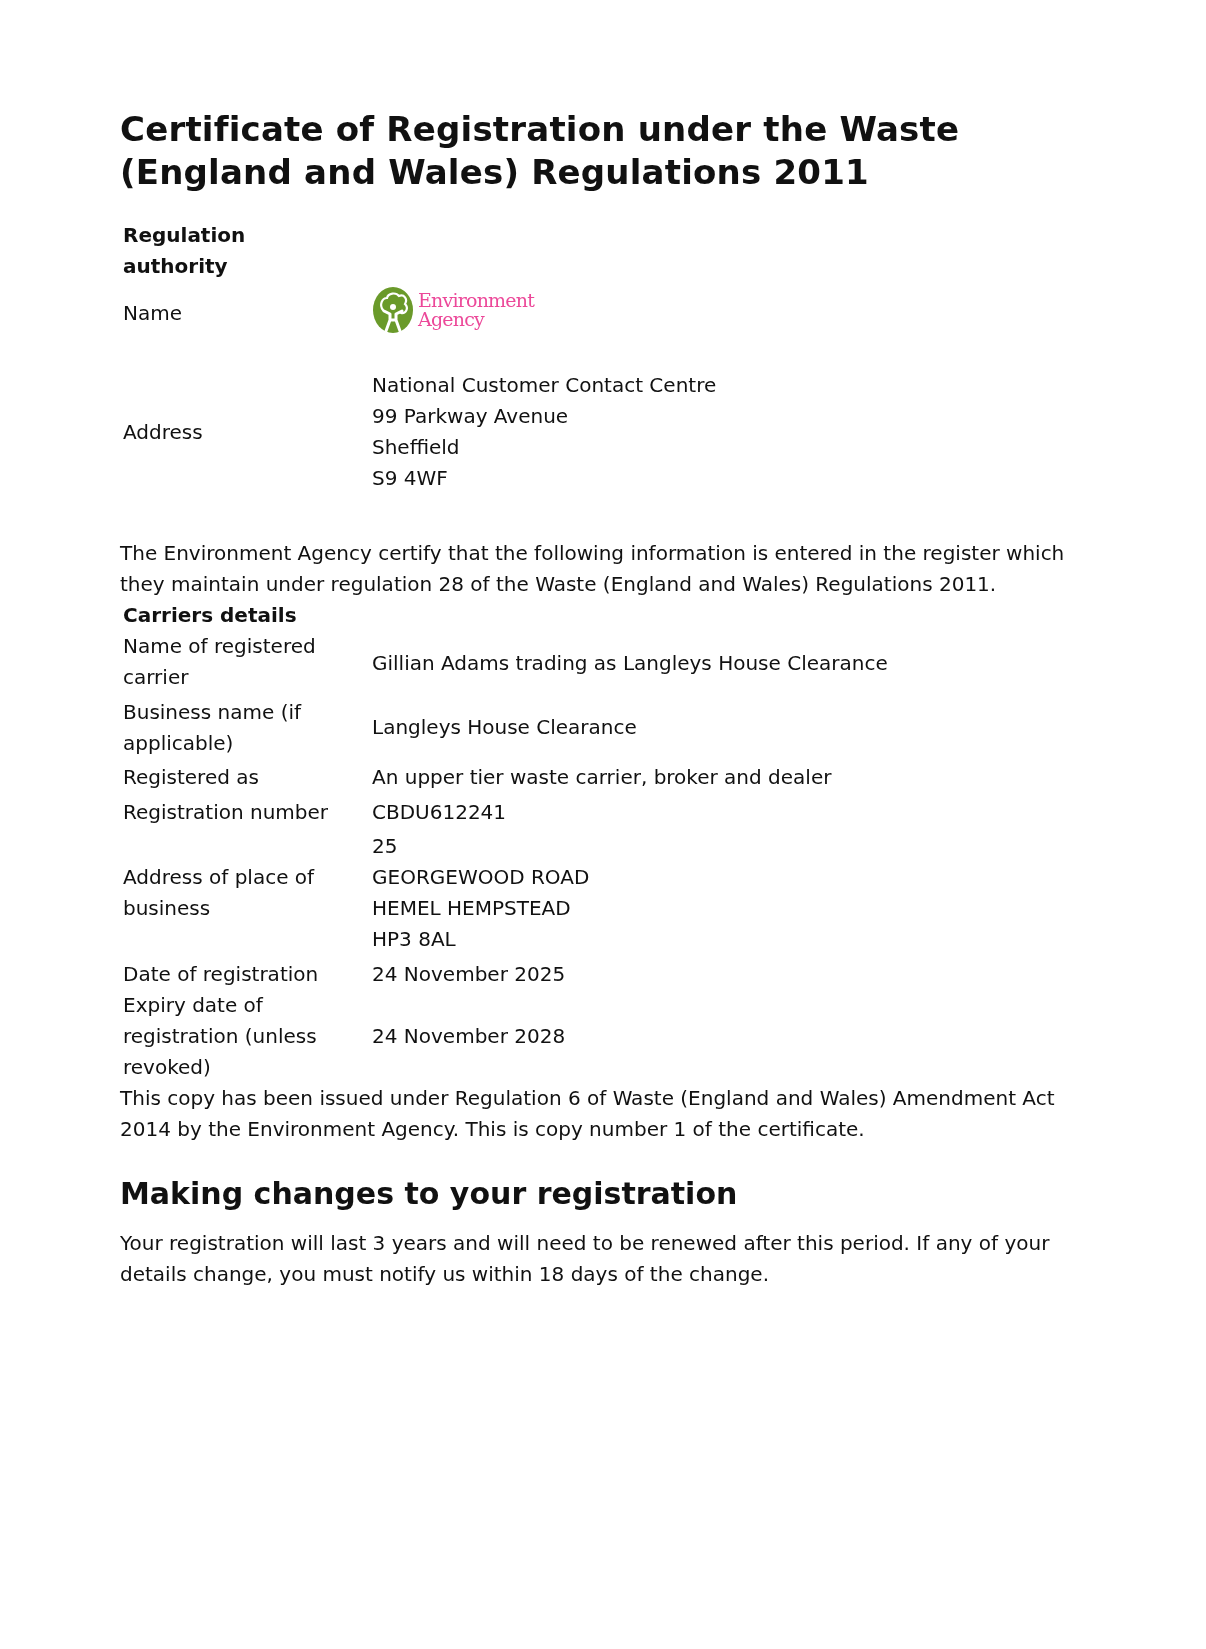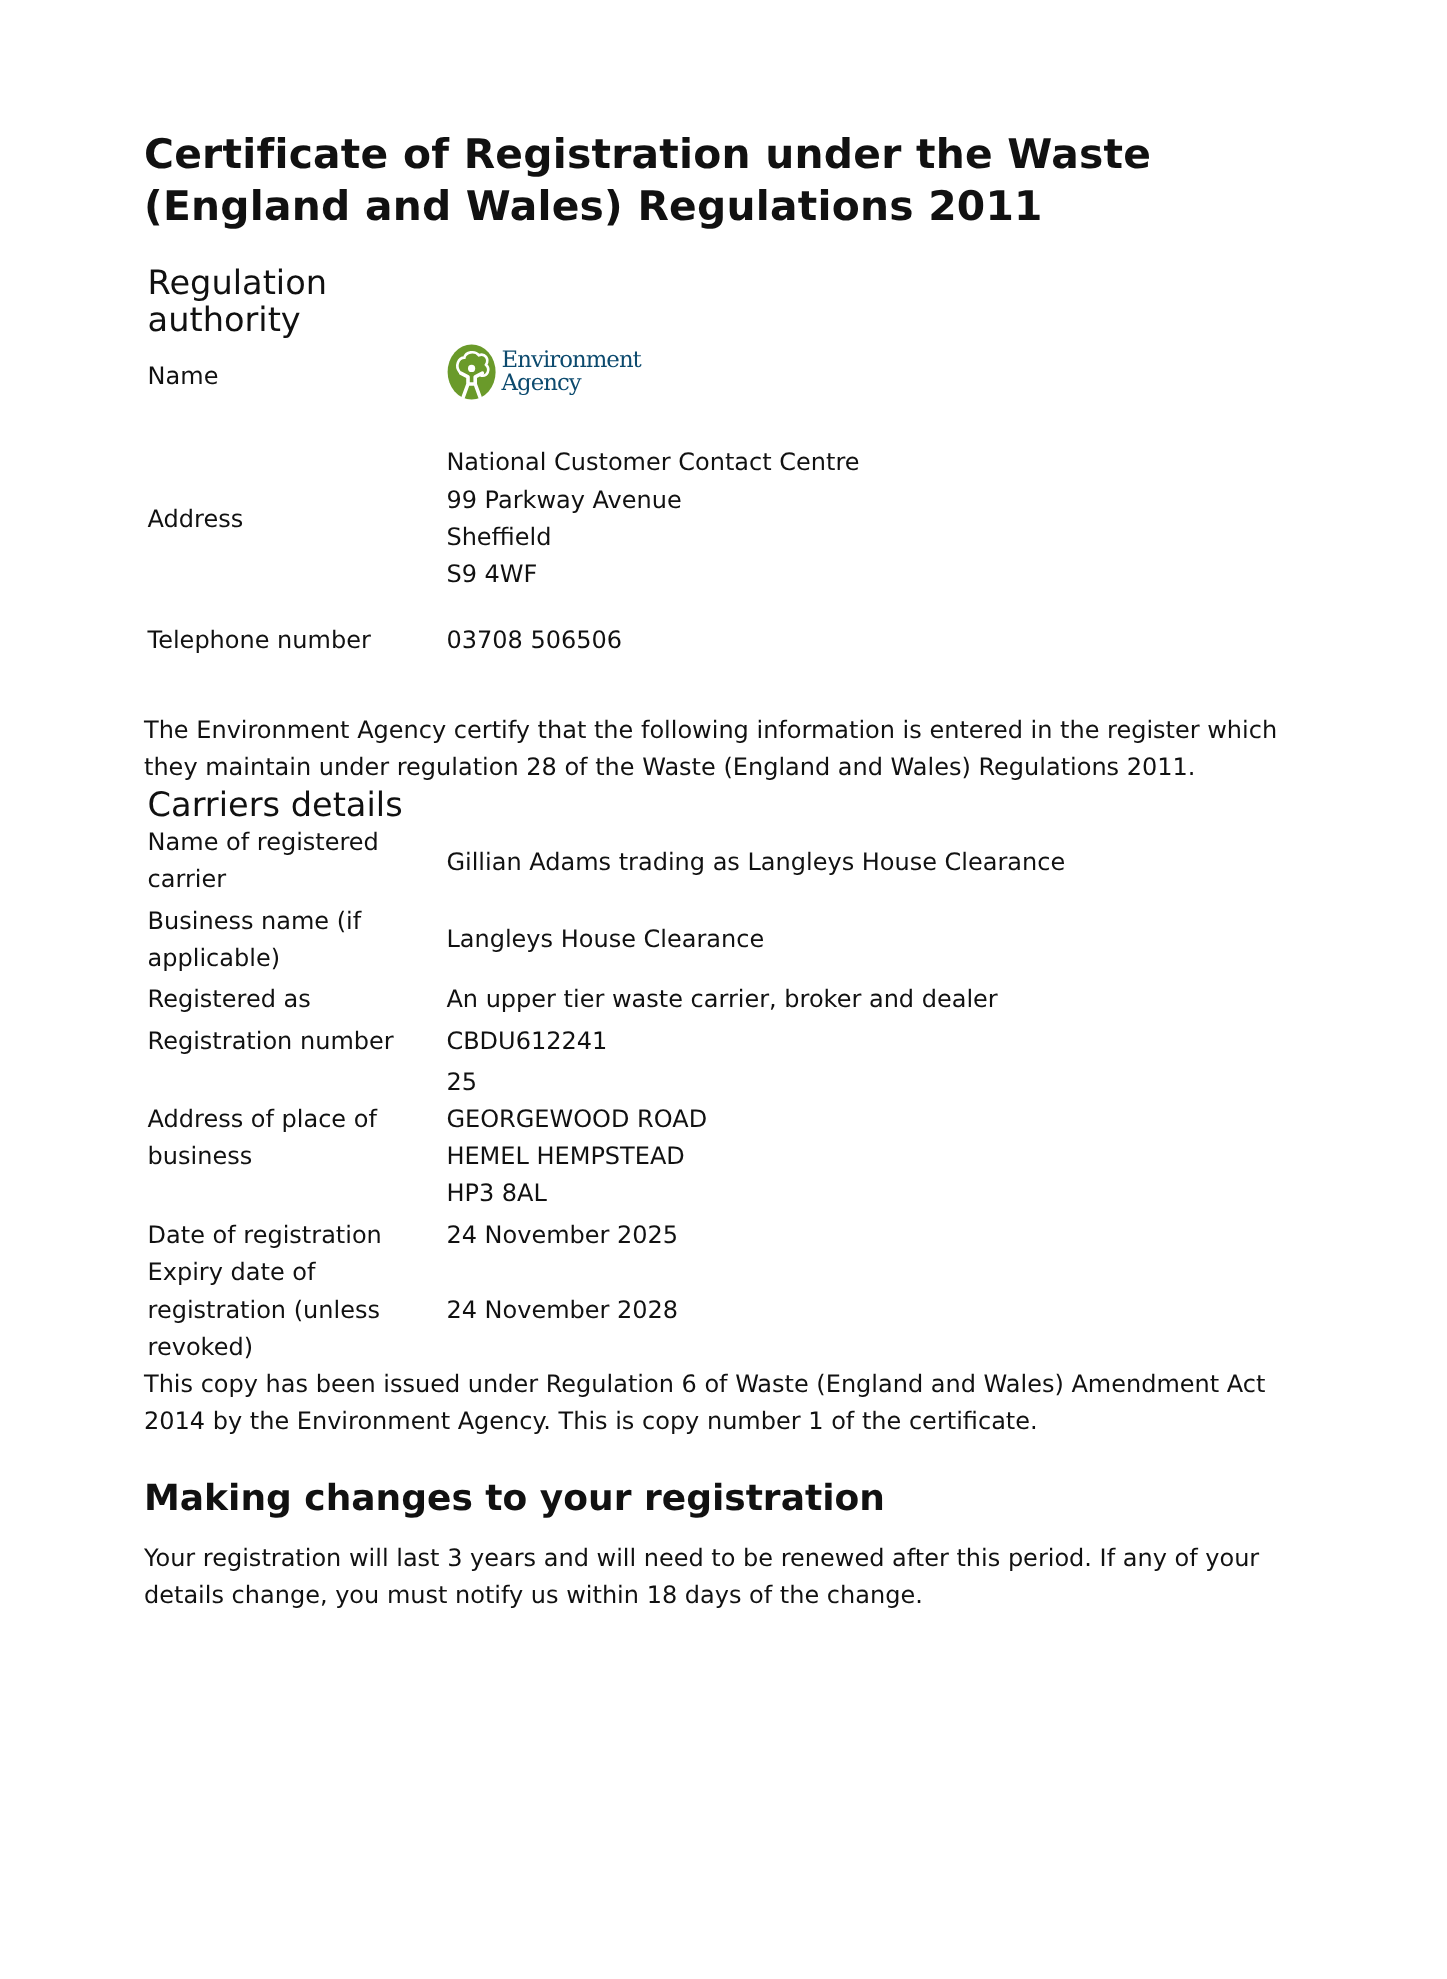--- a/index.html
+++ b/index.html
@@ -22,22 +22,22 @@
       width: 960px;
     }
     h1.title {
       font-size: 34px;
       font-weight: bold;
       line-height: 43px;
       margin: 0;
       letter-spacing: 0.2px;
     }
     .section-heading {
-      font-size: 28px;
-      font-weight: normal;
+      font-size: 20px;
+      font-weight: bold;
       line-height: 31px;
       margin: 0;
     }
     .sub-heading {
       font-size: 30px;
       font-weight: bold;
       line-height: 38px;
       margin: 0;
     }
     p.para {
@@ -63,21 +63,21 @@
       width: 680px;
     }
     .authority td { vertical-align: middle; }
     .logo {
       display: inline-flex;
       align-items: center;
       height: 54px;
     }
     .logo-text {
       font-family: "DejaVu Serif", serif;
-      color: #0c4a6e;
+      color: #ec4899;
       font-size: 19px;
       line-height: 19px;
       margin-left: 2px;
       letter-spacing: -0.8px;
     }
     .addr-line { display: block; }
   </style>
 </head>
 <body>
 
@@ -111,24 +111,20 @@
       </td>
     </tr>
     <tr>
       <td class="label" style="padding-top:26px;">Address</td>
       <td class="value" style="padding-top:26px;">
         <span class="addr-line">National Customer Contact Centre</span>
         <span class="addr-line">99 Parkway Avenue</span>
         <span class="addr-line">Sheffield</span>
         <span class="addr-line">S9 4WF</span>
       </td>
-    </tr>
-    <tr>
-      <td class="label" style="padding-top:24px;">Telephone number</td>
-      <td class="value" style="padding-top:24px;">03708 506506</td>
     </tr>
   </tbody>
     </table>
 
   <p class="para" style="margin-top:44px;">The Environment Agency certify that the following information is entered in the register which they maintain under regulation 28 of the Waste (England and Wales) Regulations 2011.</p>
 
   <table class="details" style="">
     <tbody>
         <tr>
       <td class="label">

